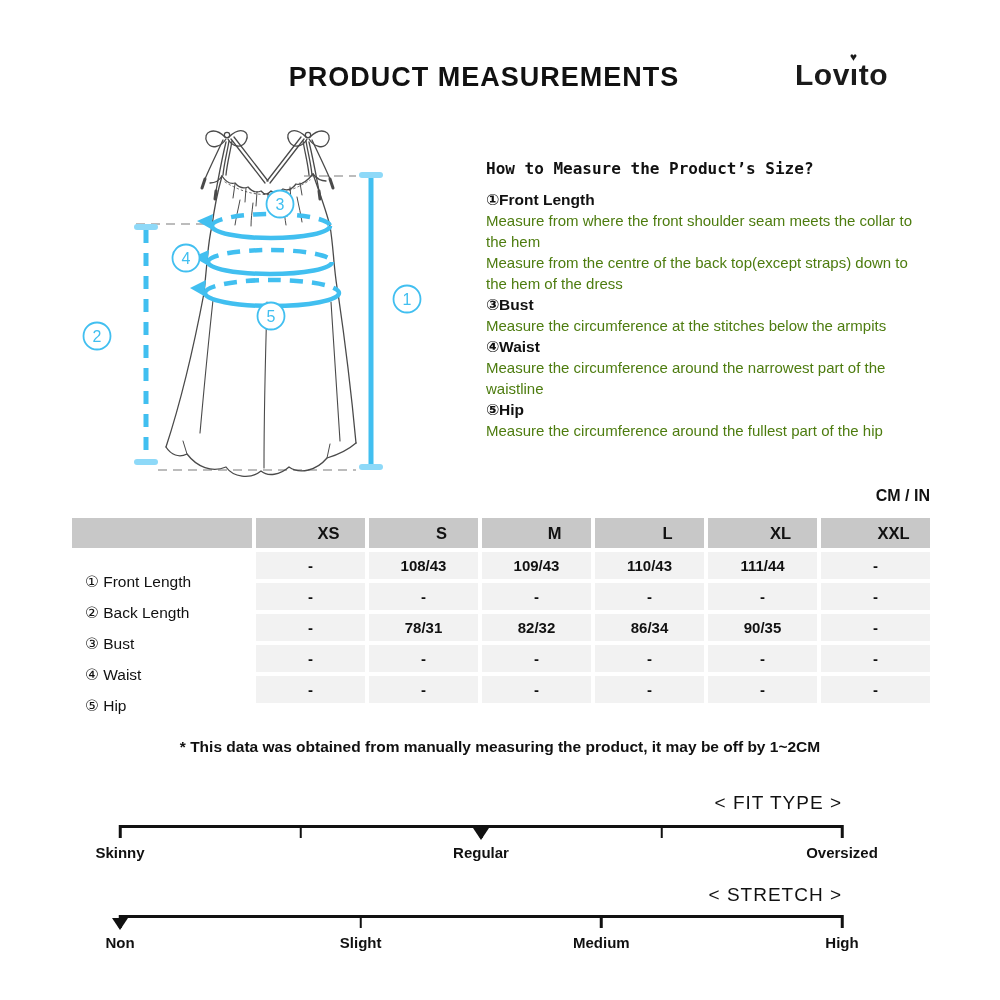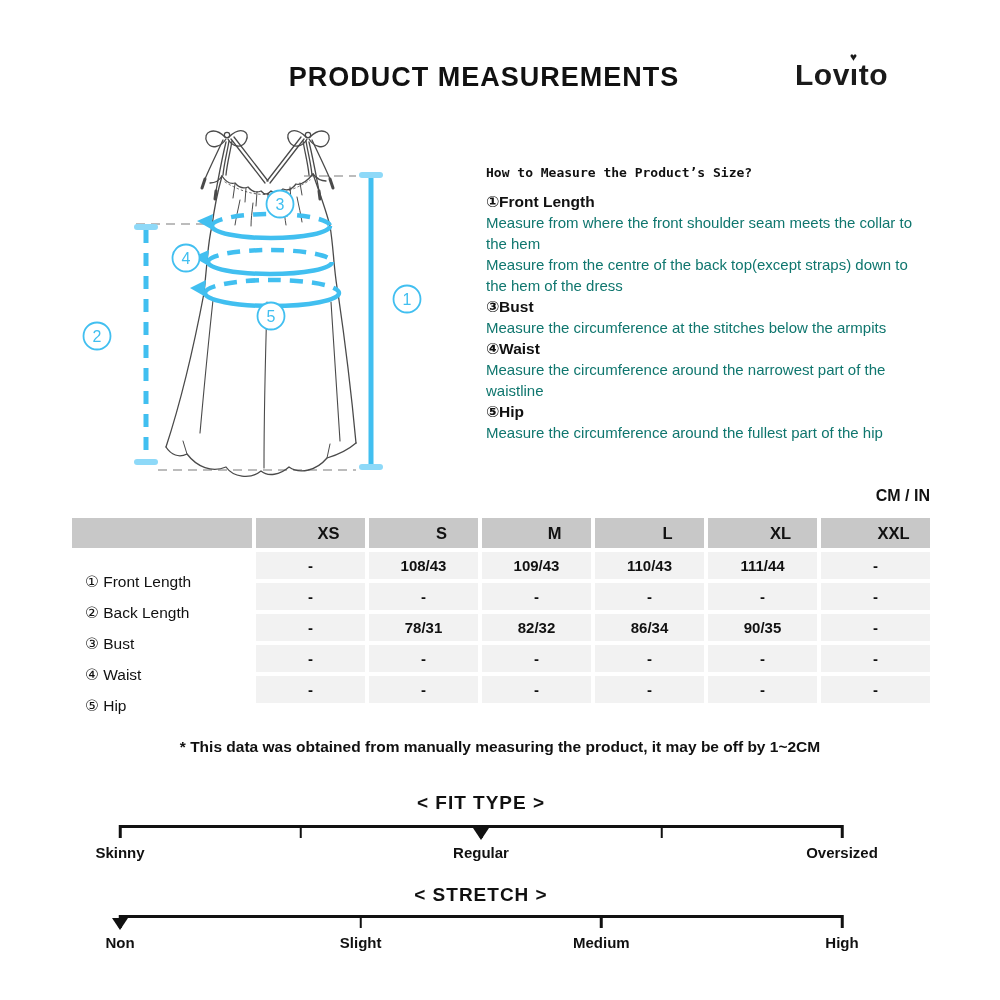--- a/index.html
+++ b/index.html
@@ -8,36 +8,36 @@
   .abs{position:absolute;}
 
   
   .page-title{top:62px;left:484px;transform:translateX(-50%);font-size:27px;font-weight:bold;letter-spacing:1px;white-space:nowrap;}
   .brand{top:58px;left:795px;font-size:30px;font-weight:bold;letter-spacing:.5px;color:#1a1a1a;}
   .brand .iwrap{position:relative;display:inline-block;}
   .brand .heart{position:absolute;left:0px;top:-7px;font-size:12px;line-height:1;}
 
   
   .howto{top:155px;left:486px;width:440px;}
-  .howto-heading{font-family:"DejaVu Sans Mono",monospace;font-size:13px;font-weight:bold;margin:10px 0 11px 0;}
+  .howto-heading{font-family:"DejaVu Sans Mono",monospace;font-size:16px;font-weight:bold;margin:4px 0 11px 0;}
   .mi-label{font-size:15.5px;font-weight:bold;line-height:21px;}
-  .mi-desc{font-size:15px;line-height:21px;color:#0f766e;}
+  .mi-desc{font-size:15px;line-height:21px;color:#4d7c0f;}
 
   
   .units{top:487px;left:0;width:930px;text-align:right;font-size:16px;font-weight:bold;}
   .sizetable{top:518px;left:72px;width:858px;display:grid;
              grid-template-columns:180px repeat(6,1fr);grid-template-rows:30px repeat(5,27px);gap:4px;}
   .sizetable .th{background:#c8c8c8;display:flex;align-items:center;justify-content:center;font-weight:bold;font-size:16.5px;padding-left:36px;}
   .sizetable .rl{background:#c8c8c8;display:flex;align-items:center;padding-left:13px;font-size:15.5px;margin-top:30px;}
   .sizetable .td{background:#f2f2f2;display:flex;align-items:center;justify-content:center;font-weight:bold;font-size:15px;}
 
   .footnote{top:738px;left:0;width:1000px;text-align:center;font-size:15.5px;font-weight:bold;}
 
   
-  .scale-title{left:120px;width:722px;text-align:center;font-size:19px;font-weight:bold;letter-spacing:1px;}
+  .scale-title{left:120px;width:722px;text-align:right;font-size:19px;font-weight:normal;letter-spacing:1px;}
   .track{left:120px;width:722px;height:16px;}
   .track .bar{position:absolute;left:0;right:0;top:0;height:2.5px;background:#111;}
   .track .tick{position:absolute;top:0;width:2.5px;height:13px;background:#111;transform:translateX(-50%);}
   .track .marker{position:absolute;top:2.5px;width:0;height:0;transform:translateX(-50%);
                  border-left:8px solid transparent;border-right:8px solid transparent;border-top:12px solid #111;}
   .slabels{left:120px;width:722px;height:20px;}
   .slabels span{position:absolute;transform:translateX(-50%);font-size:15px;font-weight:bold;white-space:nowrap;}
 </style>
 </head>
 <body>

